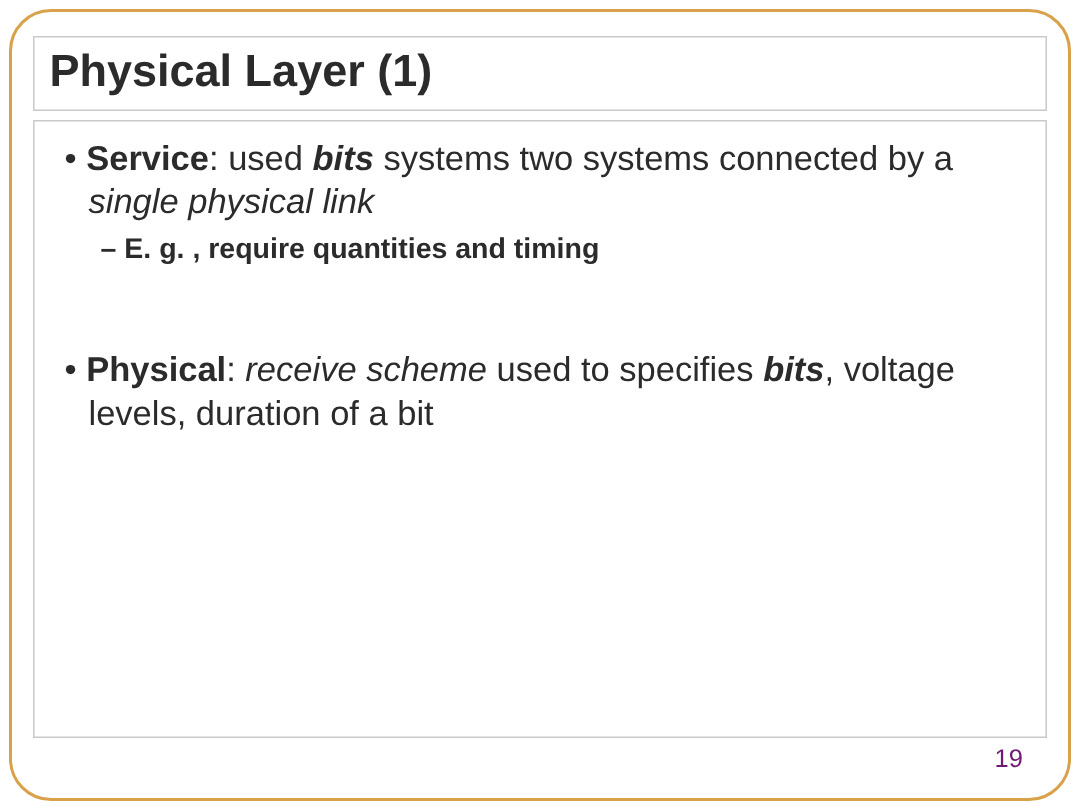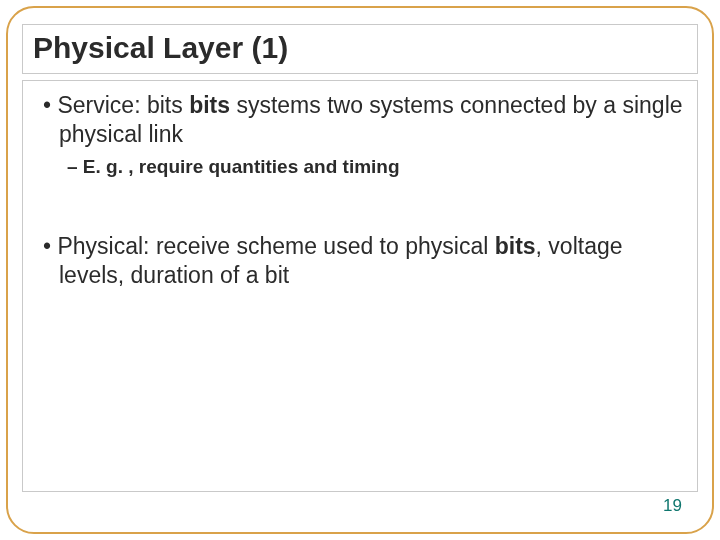--- a/index.html
+++ b/index.html
@@ -50,51 +50,51 @@
   .subbullet {
     font-size: 19px;
     line-height: 1.25;
     padding-left: 44px;
     text-indent: -14px;
     margin-top: -48px;
     margin-bottom: 54px;
     font-weight: bold;
   }
   .subbullet::before { content: "– "; }
-  .b { font-weight: normal; }
-  .i { }
-  .bi { font-weight: bold; }
+  .b { font-weight: bold; }
+  .i { font-style: italic; }
+  .bi { font-weight: bold; font-style: italic; }
   .page-num {
     position: absolute;
     right: 30px;
     bottom: 16px;
     font-size: 17px;
-    color: #0f766e;
+    color: #701a75;
   }
 </style>
 </head>
 <body>
 
 <div class="slide-frame">
 
   <div class="title-box">
     <div class="title-text">Physical Layer (1)</div>
   </div>
 
   <div class="content-box">
 
     <div class="bullet">
-      <span class="b">Service</span><span>: bits </span><span class="bi">bits</span><span> systems two systems connected by a </span><span class="i">single physical link</span>
+      <span class="b">Service</span><span>: used </span><span class="bi">bits</span><span> systems two systems connected by a </span><span class="i">single physical link</span>
     </div>
 
     <div class="subbullet">
       <span>E. g. , require quantities and timing</span>
     </div>
 
     <div class="bullet">
-      <span class="b">Physical</span><span>: </span><span class="i">receive scheme</span><span> used to physical </span><span class="bi">bits</span><span>, voltage levels, duration of a bit</span>
+      <span class="b">Physical</span><span>: </span><span class="i">receive scheme</span><span> used to specifies </span><span class="bi">bits</span><span>, voltage levels, duration of a bit</span>
     </div>
 
   </div>
 
   <div class="page-num">19</div>
 
 </div>
 
 </body></html>

